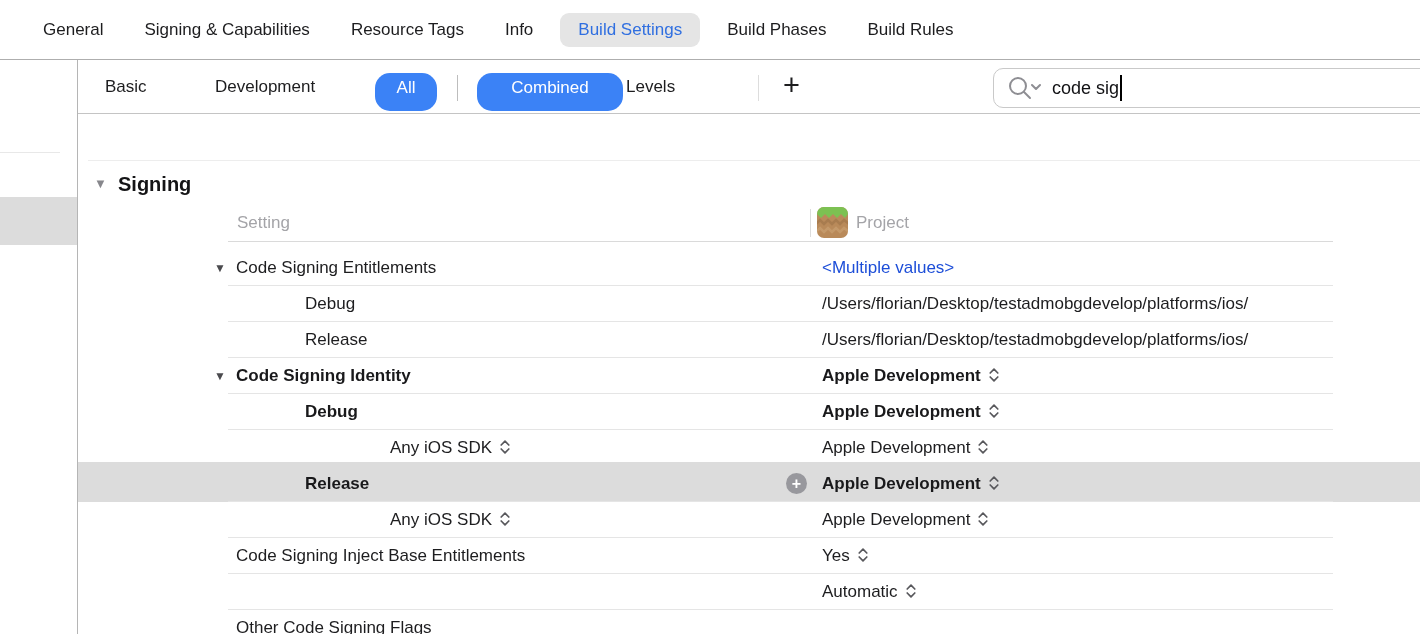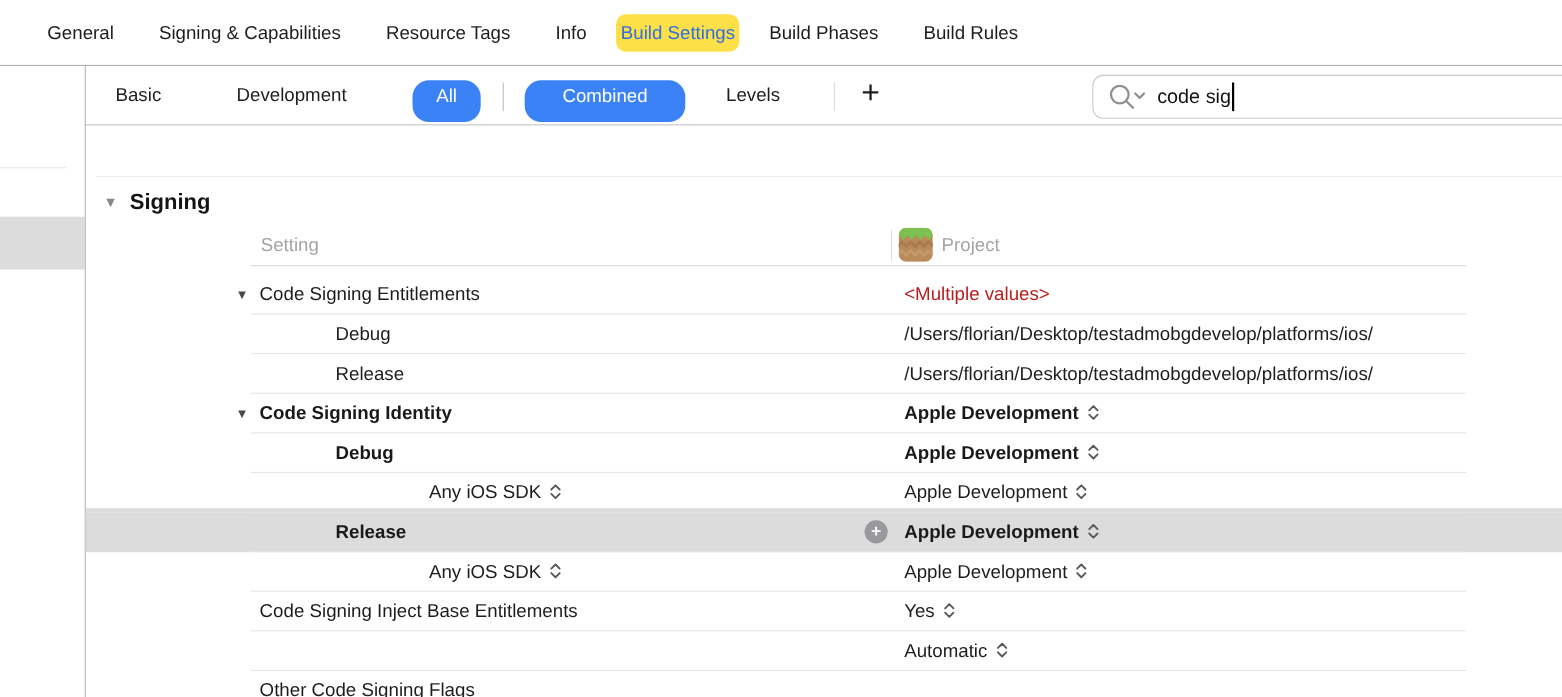--- a/index.html
+++ b/index.html
@@ -12,22 +12,22 @@
   }
 
   
   .tab-bar {
     position:absolute; left:0; top:0; width:1420px; height:60px;
     background:#ffffff; border-bottom:1px solid #aeaeae;
     display:flex; align-items:center; padding-left:43px; gap:41px;
   }
   .tab { white-space:nowrap; color:#1d1d1f; cursor:default; }
   .tab.selected {
-    background:#fde047; color:#306fe0;
-    padding:7px 4px; margin:0 -14px; border-radius:9px;
+    background:#e5e5e5; color:#306fe0;
+    padding:7px 18px; margin:0 -14px; border-radius:9px;
   }
 
   
   .filter-bar {
     position:absolute; left:78px; top:60px; width:1342px; height:54px;
     background:#ffffff; border-bottom:1px solid #c4c4c4;
   }
   .filter-bar .item { position:absolute; top:0; height:53px; line-height:53px; white-space:nowrap; }
   .pill {
     position:absolute; top:73px; height:38px; line-height:30px;
@@ -72,21 +72,21 @@
   .bs-row .sep { position:absolute; left:150px; bottom:0; width:1105px; height:1px; background:#e5e5e5; }
   .bs-row.highlighted { background:#dcdcdc; }
   .bs-row.highlighted::before { content:""; position:absolute; left:0; top:-4px; width:100%; height:4px; background:#dcdcdc; }
   .bs-row .tri { position:absolute; left:136px; top:0; font-size:12px; color:#4a4a4e; }
   .bs-row .lbl { position:absolute; white-space:nowrap; color:#1d1d1f; }
   .bs-row .lbl.ind0 { left:158px; }
   .bs-row .lbl.ind1 { left:227px; }
   .bs-row .lbl.ind2 { left:312px; }
   .bs-row .val { position:absolute; left:744px; white-space:nowrap; color:#1d1d1f; }
   .bs-row .bold { font-weight:700; color:#19191b; }
-  .bs-row .muted { color:#b91c1c; }
+  .bs-row .muted { color:#1d4ed8; }
   .plus-btn {
     position:absolute; left:708px; top:7px; width:21px; height:21px; border-radius:50%;
     background:#98989d; color:#ffffff; font-size:16px; font-weight:700;
     line-height:21px; text-align:center;
   }
   .stepper { margin-left:7px; vertical-align:-2px; }
 </style>
 </head>
 <body>
 
@@ -100,21 +100,21 @@
     <span class="tab">Build Rules</span>
   </div>
 
 <div class="filter-bar">
   <span class="item" id="btn-basic">Basic</span>
   <span class="item" id="btn-customized">Development</span>
 </div>
 <span class="pill" id="pill-all" style="left:375px;">All</span>
 <div class="vdivider1" style="position:absolute; left:457px; top:75px;"></div>
 <span class="pill" id="pill-combined" style="left:477px;">Combined</span>
-<span style="position:absolute; left:660px; top:60px; height:53px; line-height:53px;">Levels</span>
+<span style="position:absolute; left:626px; top:60px; height:53px; line-height:53px;">Levels</span>
 <div class="vdivider2" style="position:absolute; left:758px; top:75px;"></div>
 <span style="position:absolute; left:783px; top:60px; height:50px; line-height:50px; font-size:29px; font-weight:300;">+</span>
 
 <div class="search-field" style="position:absolute; left:993px; top:68px; width:440px;">
   <span class="magnifier">
     <svg width="34" height="26" viewBox="0 0 34 26" fill="none">
       <circle cx="11" cy="11" r="8" stroke="#8e8e93" stroke-width="2"></circle>
       <line x1="17" y1="17" x2="23" y2="23" stroke="#8e8e93" stroke-width="2" stroke-linecap="round"></line>
       <path d="M25 10 l4 4 l4 -4" stroke="#8e8e93" stroke-width="2" fill="none" stroke-linecap="round" stroke-linejoin="round"></path>
     </svg>

